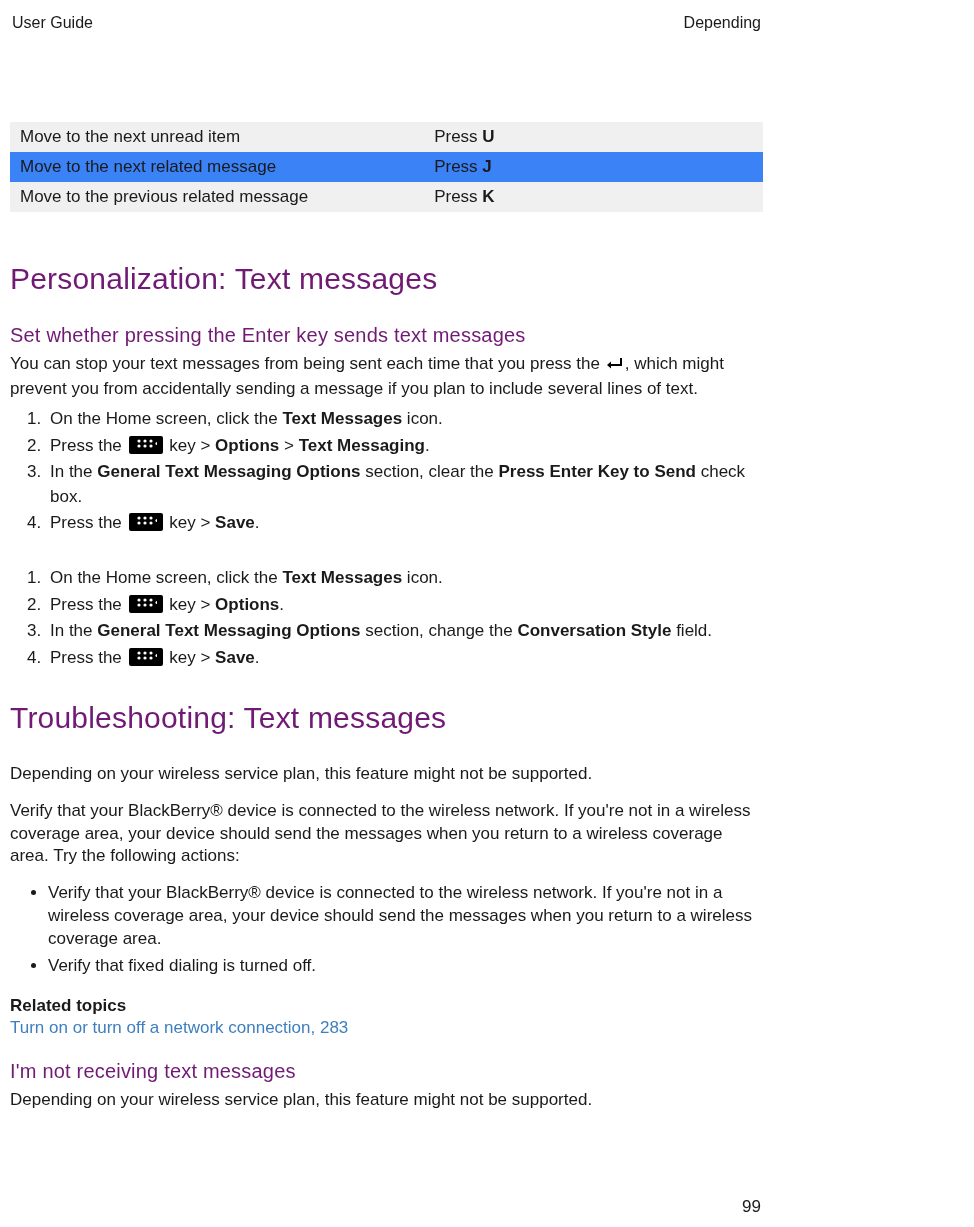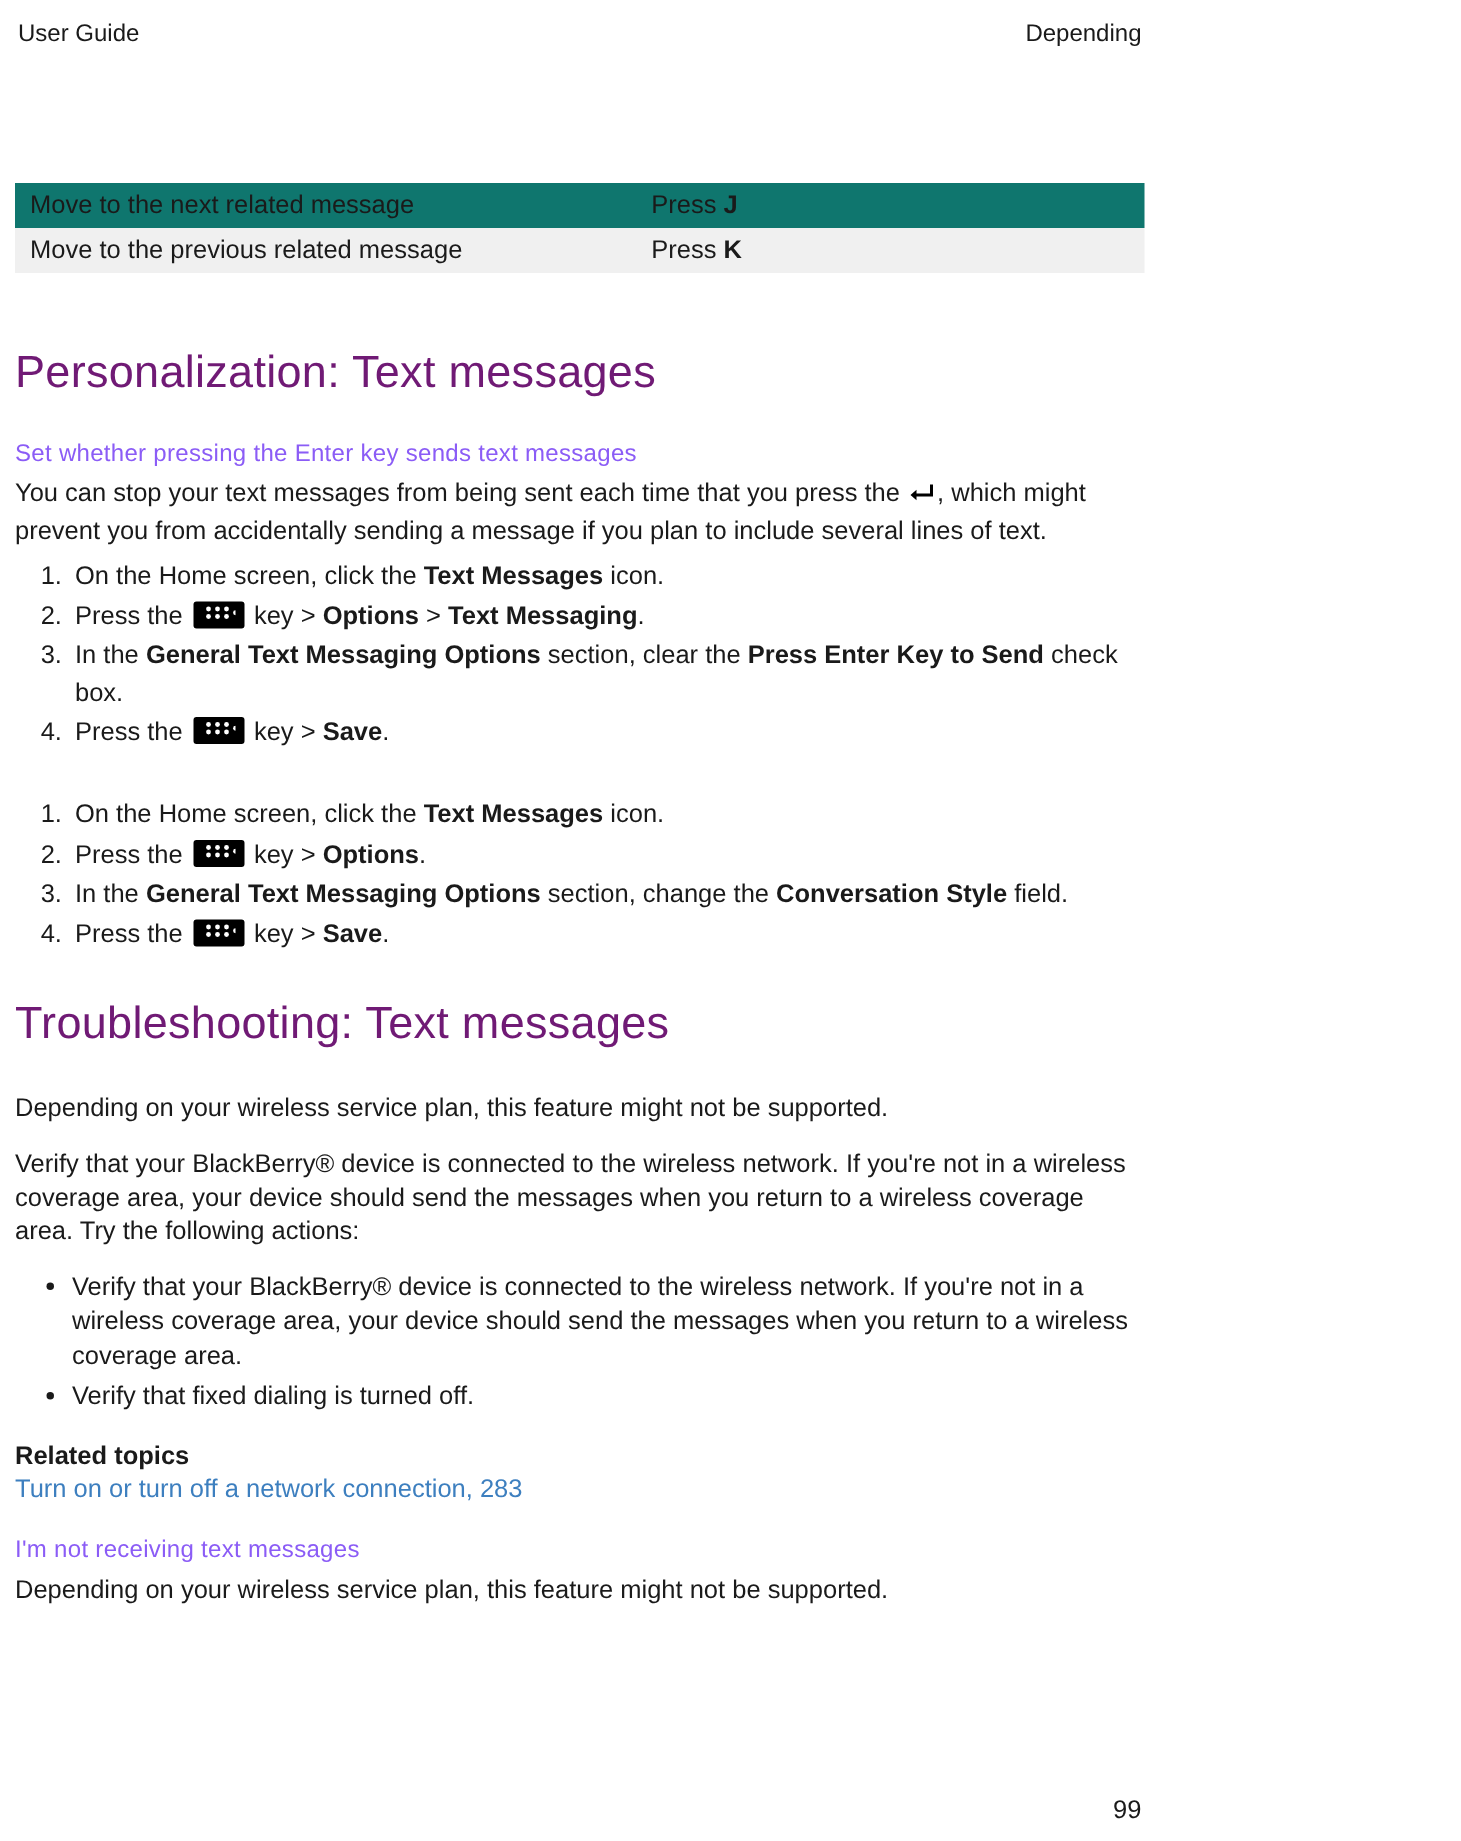--- a/index.html
+++ b/index.html
@@ -30,36 +30,36 @@
     width: 100%;
     border-collapse: collapse;
     font-size: 17px;
     margin-bottom: 50px;
   }
   .shortcut-table td {
     padding: 5px 10px;
     vertical-align: middle;
   }
   .shortcut-table tr.odd { background: #f0f0f0; }
-  .shortcut-table tr.even { background: #0f766e; }
+  .shortcut-table tr.even { background: #3b82f6; }
   .shortcut-table td.keycol { width: 45%; }
   h1 {
     font-family: "Trebuchet MS", "Segoe UI", Arial, sans-serif;
     font-weight: 400;
     font-size: 30px;
     margin: 0 0 28px 0;
     color: #701a75;
     letter-spacing: 0.2px;
   }
   h2 {
     font-family: "Trebuchet MS", "Segoe UI", Arial, sans-serif;
     font-weight: 400;
-    font-size: 16px;
+    font-size: 20px;
     margin: 16px 0 6px 0;
-    color: #8b5cf6;
+    color: #701a75;
     letter-spacing: 0.2px;
   }
   p.body {
     font-size: 17px;
     line-height: 1.35;
     margin: 0 0 6px 0;
   }
   p.body-spaced {
     font-size: 17px;
     line-height: 1.35;
@@ -130,20 +130,26 @@
 
 <div class="page">
 
   <div class="header">
     <span>User Guide</span>
     <span>Depending</span>
   </div>
 
   <table class="shortcut-table">
     <tbody>
+        <tr class="odd">
+      <td>Move to the next unread item</td>
+      <td class="keycol">
+        <span>Press </span><span class="bold">U</span>
+      </td>
+    </tr>
     <tr class="even">
       <td>Move to the next related message</td>
       <td class="keycol">
         <span>Press </span><span class="bold">J</span>
       </td>
     </tr>
     <tr class="odd">
       <td>Move to the previous related message</td>
       <td class="keycol">
         <span>Press </span><span class="bold">K</span>

